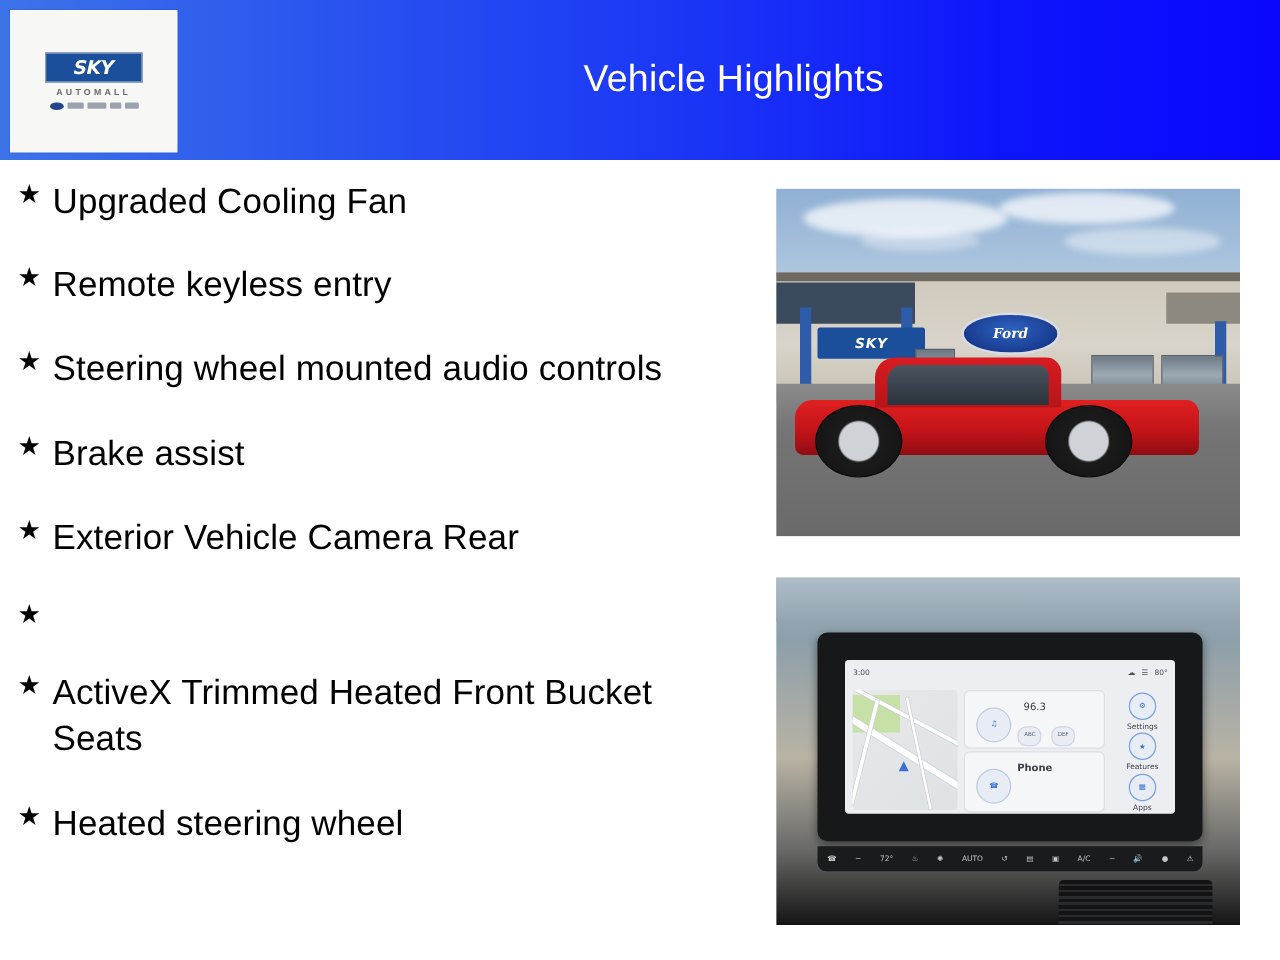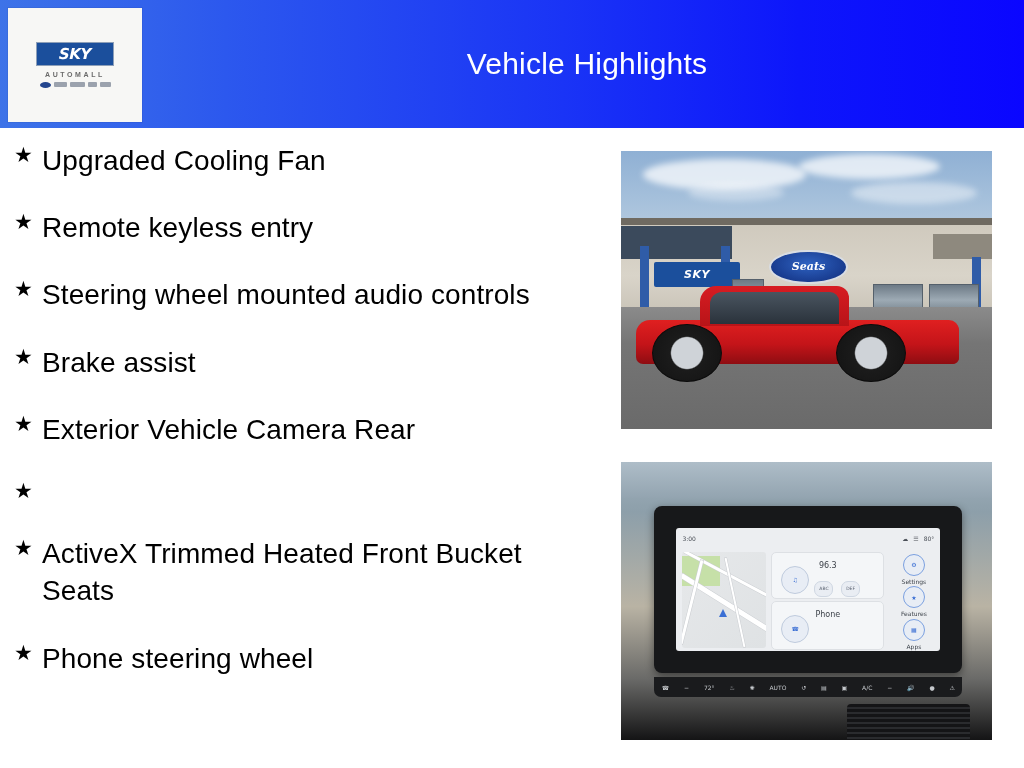--- a/index.html
+++ b/index.html
@@ -346,21 +346,21 @@
     border-right: 4px solid transparent;
     border-bottom: 8px solid #3b6fd4;
   }
   .card {
     position: absolute;
     background: #f4f6f8;
     border: 1px solid #dde0e4;
     border-radius: 5px;
   }
   .card-media { left: 36%; top: 19%; width: 42%; height: 37%; }
-  .card-phone { left: 36%; top: 59%; width: 42%; height: 38%; }
+  .card-phone { left: 36%; top: 59%; width: 42%; height: 38%; font-weight: bold; }
   .card-title {
     position: absolute; top: 18%; left: 0; width: 100%;
     text-align: center; font-size: 8px; color: #3a3f47;
   }
   .round-btn {
     position: absolute;
     border-radius: 50%;
     background: #e8edf5;
     border: 1px solid #bfcbdd;
     display: flex; align-items: center; justify-content: center;
@@ -452,42 +452,42 @@
       <span class="bullet-star">★</span>
     </div>
 
     <div class="feature-item">
       <span class="bullet-star">★</span>
       <span class="feature-text">ActiveX Trimmed Heated Front Bucket Seats</span>
     </div>
 
     <div class="feature-item">
       <span class="bullet-star">★</span>
-      <span class="feature-text">Phone steering wheel</span>
+      <span class="feature-text">Heated steering wheel</span>
     </div>
 
   </div>
 
   <div class="photo" id="photo-exterior">
     <div class="sky"></div>
     <div class="cloud" style="left:6%;top:3%;width:44%;height:11%;"></div>
     <div class="cloud" style="left:48%;top:1%;width:38%;height:9%;"></div>
     <div class="cloud" style="left:62%;top:11%;width:34%;height:8%;opacity:.6"></div>
     <div class="cloud" style="left:18%;top:12%;width:26%;height:6%;opacity:.5"></div>
 
     <div class="building"></div>
     <div class="bld-roofline"></div>
     <div class="canopy"></div>
     <div class="canopy-right"></div>
     <div class="pillar" style="left:5%;top:34%;height:24%;"></div>
     <div class="pillar" style="left:27%;top:34%;height:24%;"></div>
     <div class="pillar" style="right:3%;top:38%;height:20%;"></div>
 
     <div class="sign-sky">SKY</div>
-    <div class="sign-ford">Seats</div>
+    <div class="sign-ford">Ford</div>
 
     <div class="bld-window" style="left:68%;top:48%;width:13%;height:9%;"></div>
     <div class="bld-window" style="left:83%;top:48%;width:13%;height:9%;"></div>
     <div class="bld-window" style="left:30%;top:46%;width:8%;height:12%;"></div>
 
     <div class="ground"></div>
 
     <div class="truck">
       <div class="truck-bed"></div>
       <div class="truck-body"></div>

